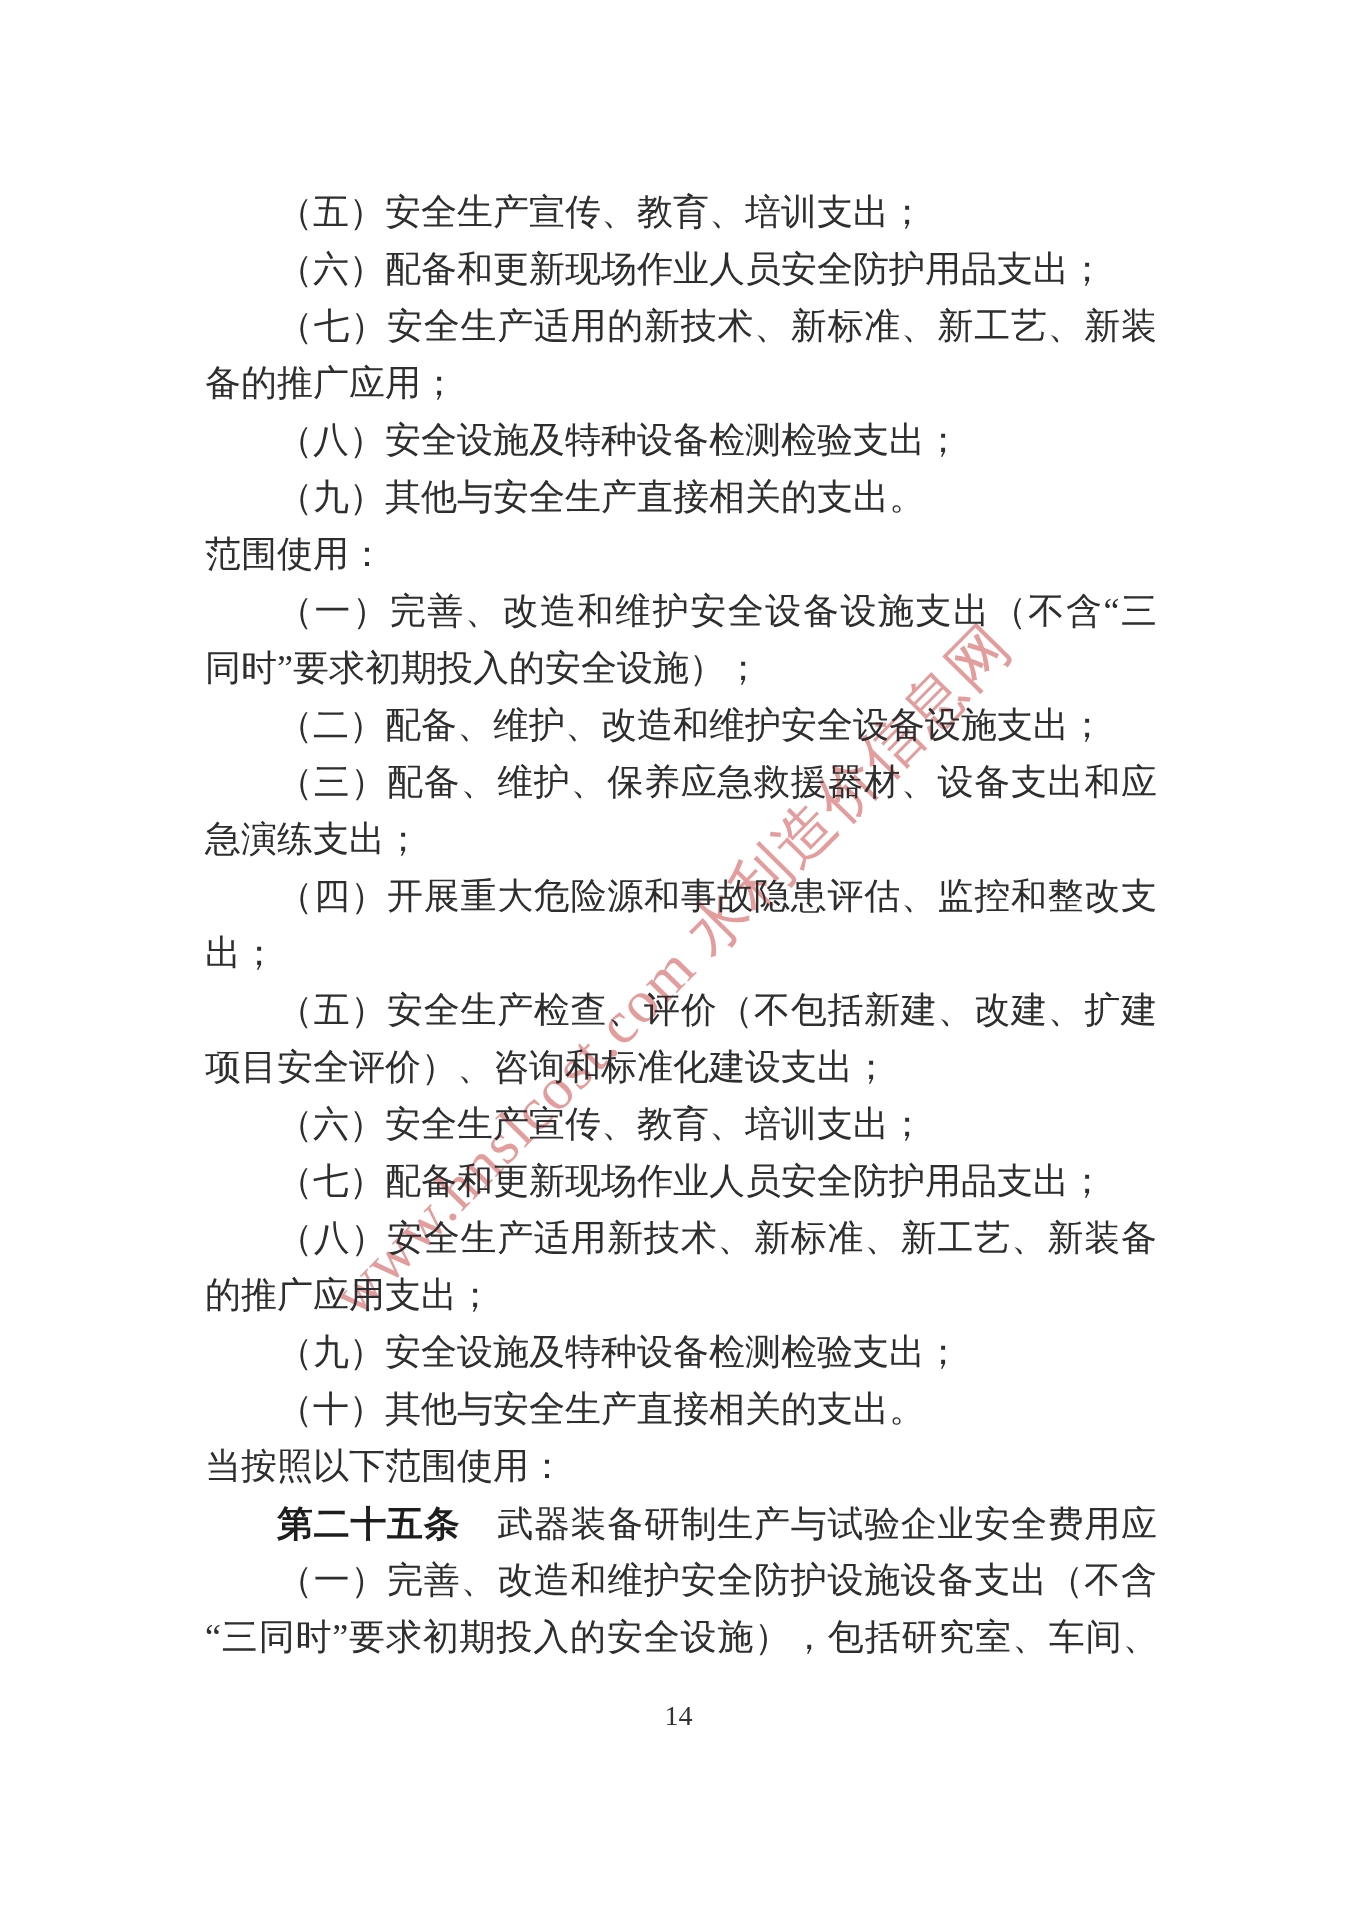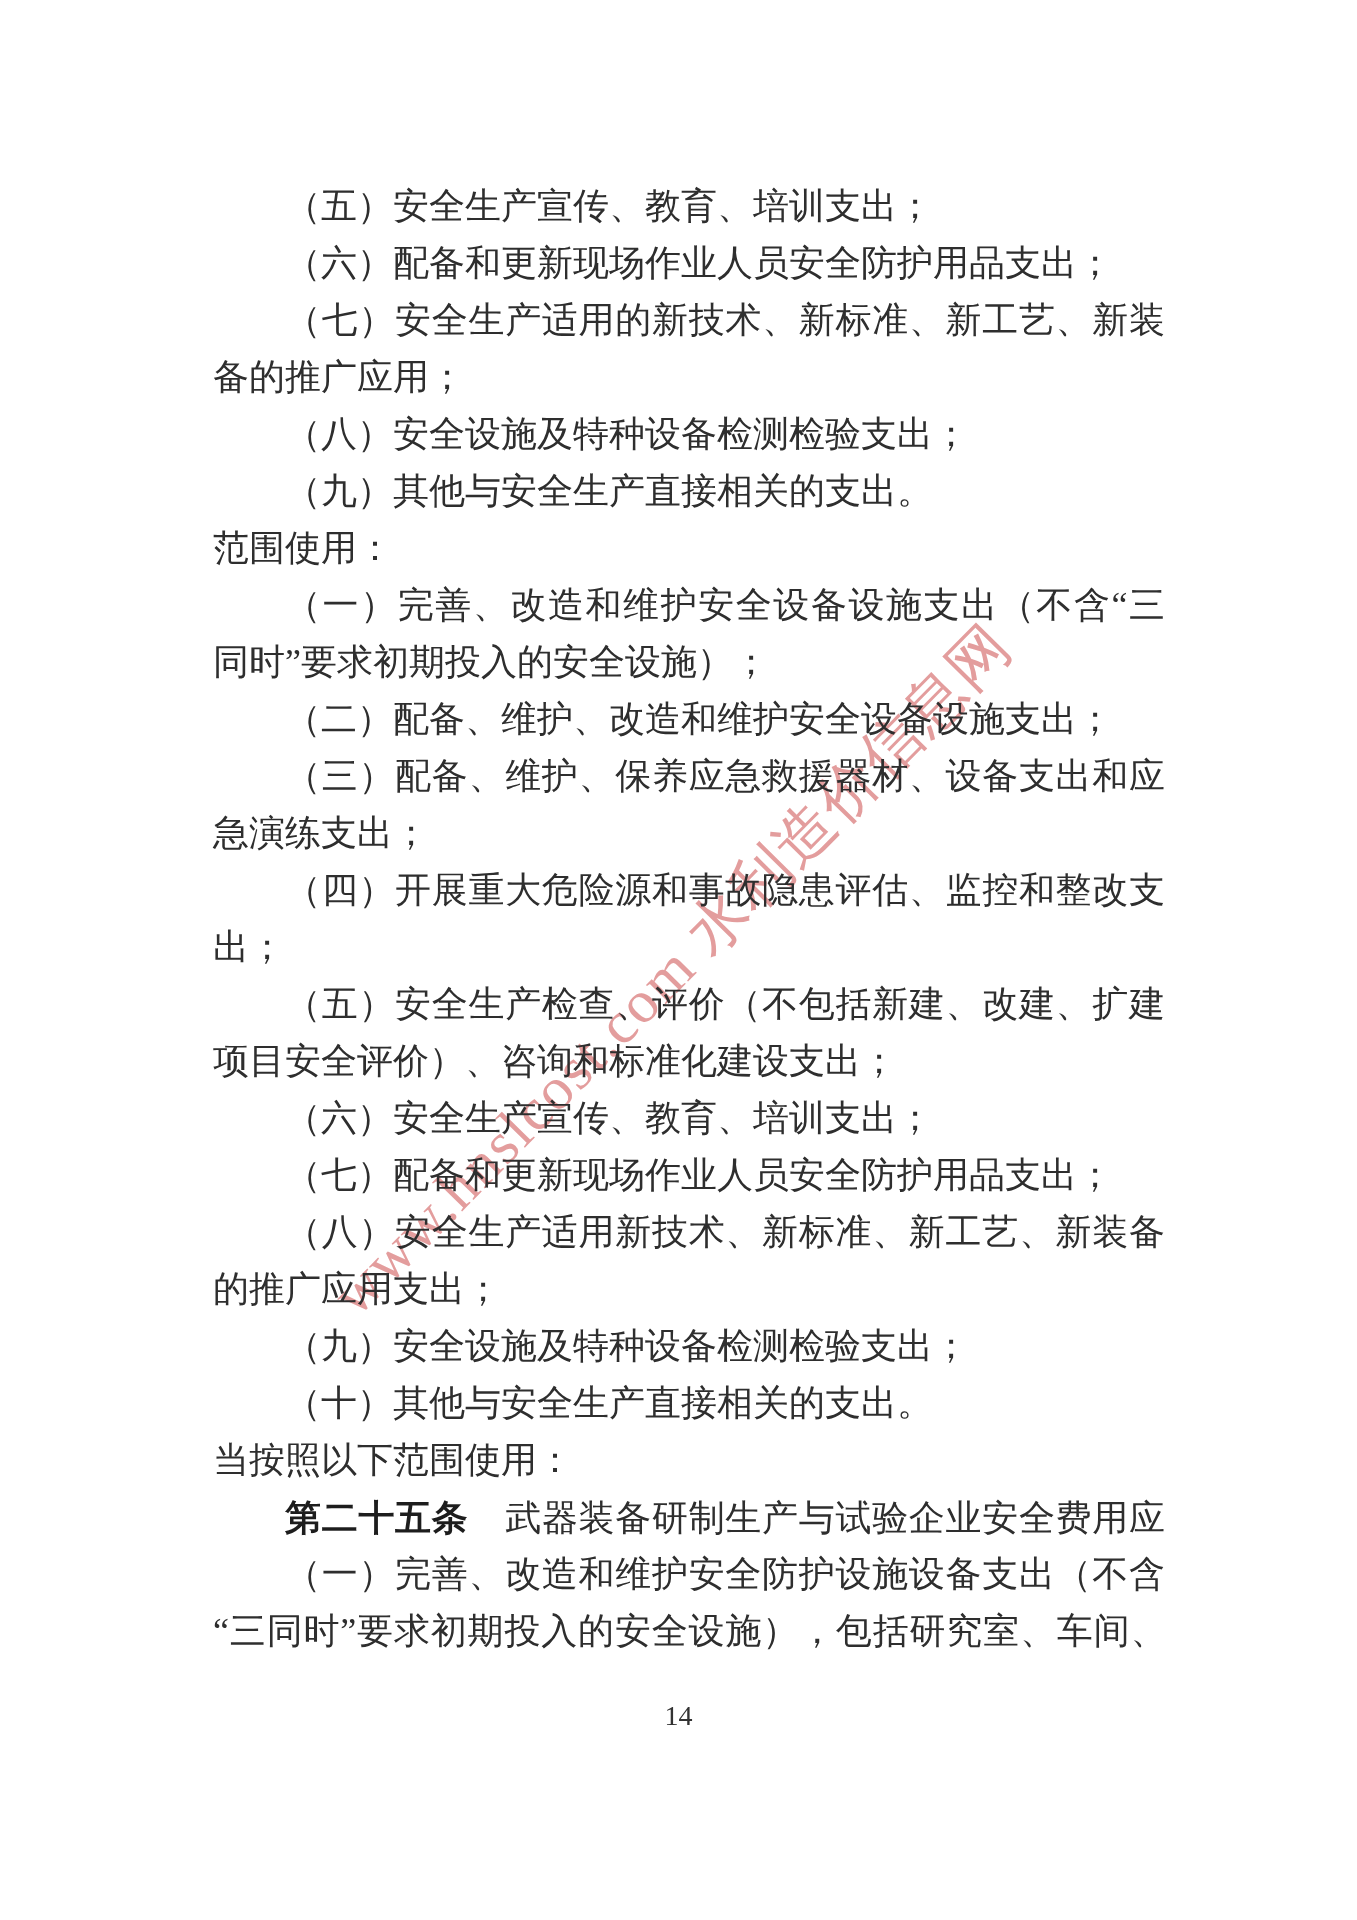--- a/index.html
+++ b/index.html
@@ -6,24 +6,23 @@
   .page{
     position:relative;
     width:1357px;height:1920px;
     margin:0 auto;
     background:#ffffff;
     overflow:hidden;
     font-family:"Liberation Serif","DejaVu Serif",serif;
   }
   .content{
     position:absolute;
-    left:205px;top:178px;
+    left:205px;top:184px;
     width:952px;
     z-index:2;
-    margin-left:8px;
   }
   .line{
     height:57px;
     line-height:57px;
     font-size:36px;
     color:#2e2e2e;
     white-space:nowrap;
     overflow:visible;
   }
   .line.indent{ text-indent:2em; }

